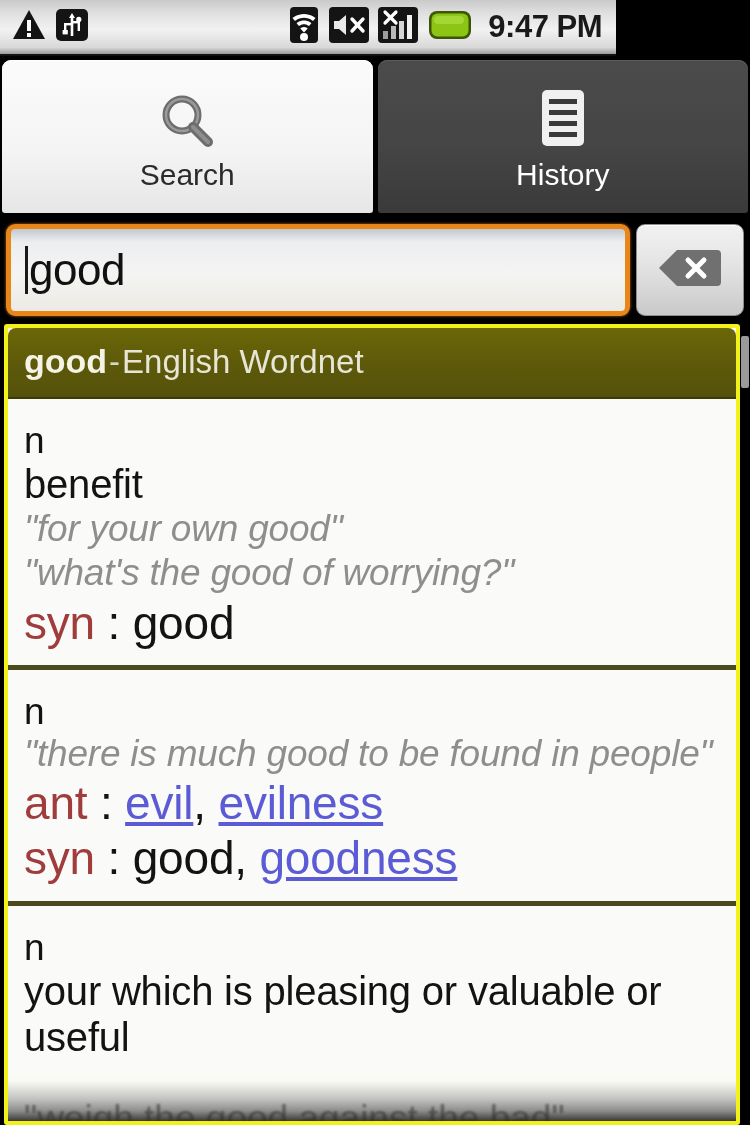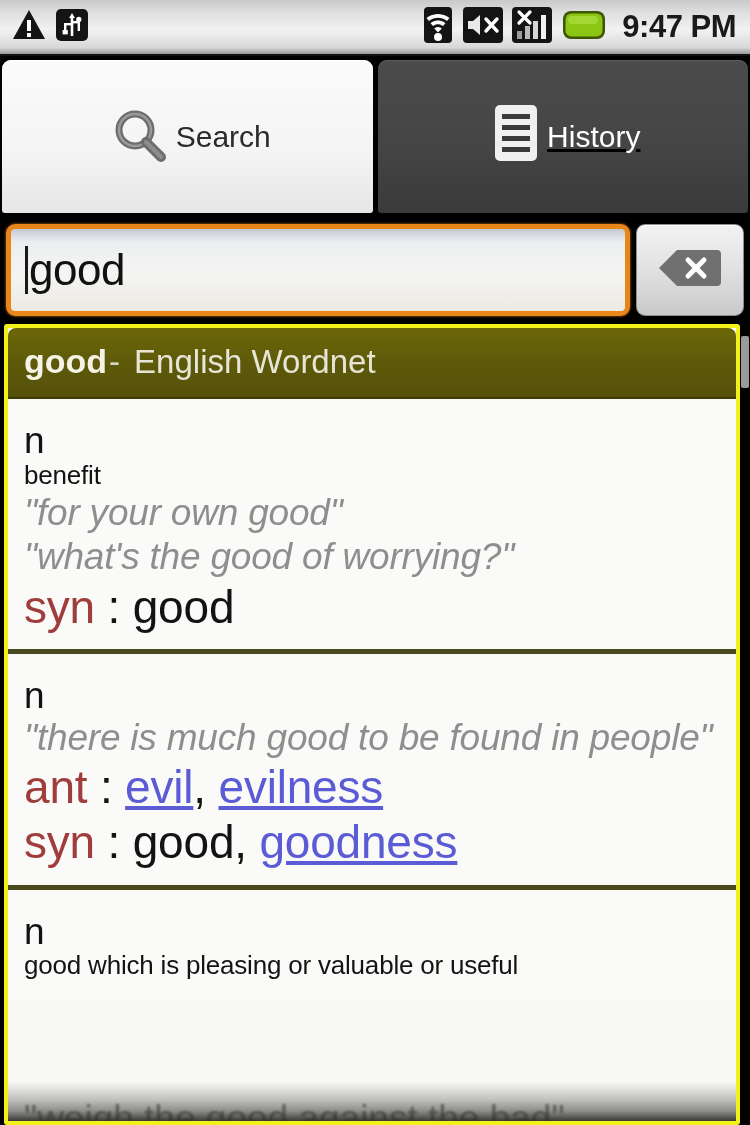--- a/index.html
+++ b/index.html
@@ -6,45 +6,44 @@
   html, body {
     width:750px; height:1125px;
     background:#000;
     font-family:"Liberation Sans", sans-serif;
     overflow:hidden;
   }
   #screen { position:relative; width:750px; height:1125px; background:#000; overflow:hidden; }
 
   
   .statusbar{
-    position:relative; height:56px; width:750px;
+    position:relative; height:56px; width:616px;
     background:linear-gradient(to bottom,#c9c9c9 0%,#dedede 22%,#f2f2f2 55%,#d8d8d8 88%,#9a9a9a 100%);
     border-bottom:2px solid #111;
     display:flex; align-items:center;
   }
   .sb-left{ display:flex; align-items:center; gap:10px; padding-left:12px; }
   .sb-right{ display:flex; align-items:center; gap:9px; margin-left:auto; padding-right:14px; }
   .sb-time{ font-size:31px; font-weight:bold; color:#1a1a1a; letter-spacing:-0.5px; padding-left:6px; font-family:"Liberation Sans",sans-serif;}
   .ic{ display:block; }
 
   
   .tabbar{
     height:160px; width:750px; background:#000;
     display:flex; align-items:flex-end; padding:0 2px 3px 2px; gap:5px;
   }
   .tab{
     flex:1 1 0; height:153px;
     border-radius:9px 9px 3px 3px;
-    display:flex; flex-direction:row; align-items:center; justify-content:center;
+    display:flex; flex-direction:column; align-items:center; justify-content:center;
     position:relative;
   }
   .tab.inactive{
     background:linear-gradient(to bottom,#4b4b4b 0%,#454545 55%,#3a3a3a 100%);
     box-shadow:inset 0 1px 0 #5c5c5c;
-    text-decoration:underline;
   }
   .tab.active{
     background:linear-gradient(to bottom,#fbfbfb 0%,#f4f4f4 60%,#e6e6e6 100%);
     box-shadow:inset 0 1px 0 #ffffff;
   }
   .tab-label{ font-size:30px; line-height:1; }
   .tab.inactive .tab-label{ color:#ffffff; }
   .tab.active .tab-label{ color:#2b2b2b; }
   .tab-icon{ height:76px; display:flex; align-items:center; justify-content:center; }
 
@@ -92,27 +91,27 @@
   }
   .panel-header{
     background:linear-gradient(to bottom,#6b6707 0%,#5e5a0a 50%,#55510a 100%);
     border-radius:8px 8px 0 0;
     padding:14px 16px 16px 16px;
     display:flex; align-items:baseline; gap:0;
     border-bottom:2px solid #3e3c06;
   }
   .hdr-word{ font-size:34px; font-weight:bold; color:#f4f3e6; }
   .hdr-sep{ font-size:33px; color:#d8d7c4; padding:0 2px; }
-  .hdr-dict{ font-size:33px; color:#e7e6d6;margin-left:12px; }
+  .hdr-dict{ font-size:33px; color:#e7e6d6; }
 
   .entries{ background:#fafaf8; }
   .entry{ padding:22px 16px 14px 16px; background:#fafaf8; }
   .entry + .entry{ border-top:5px solid #4a4a1e; }
   .pos{ font-size:37px; color:#121212; line-height:1.08; font-weight:500;}
-  .gloss{ font-size:26px; color:#131313; line-height:1.15; letter-spacing:-.2px;}
+  .gloss{ font-size:40px; color:#131313; line-height:1.15; letter-spacing:-.2px;}
   .example{
     font-size:37px; color:#8e8e8e; font-style:italic;
     line-height:1.2; letter-spacing:-.2px;
   }
   .rel{ font-size:46px; color:#131313; line-height:1.2; letter-spacing:-.2px;}
   .rel-label{ color:#a03c3c; }
   .link{ color:#5b5bd6; text-decoration:underline; }
 
   
   .fadeclip{
@@ -284,21 +283,21 @@
           <div class="rel">
             <span class="rel-label">ant</span><span> : </span><a class="link" href="#">evil</a><span>, </span><a class="link" href="#">evilness</a>
           </div>
           <div class="rel">
             <span class="rel-label">syn</span><span> : </span><span>good, </span><a class="link" href="#">goodness</a>
           </div>
         </div>
 
         <div class="entry">
           <div class="pos">n</div>
-          <div class="gloss">good which is pleasing or valuable or useful</div>
+          <div class="gloss">your which is pleasing or valuable or useful</div>
         </div>
 
       </div>
 
       <div class="fadeclip">
         <div class="fadeclip-text">"weigh the good against the bad"</div>
       </div>
     </div>
 
     <div class="scrollthumb"></div>

